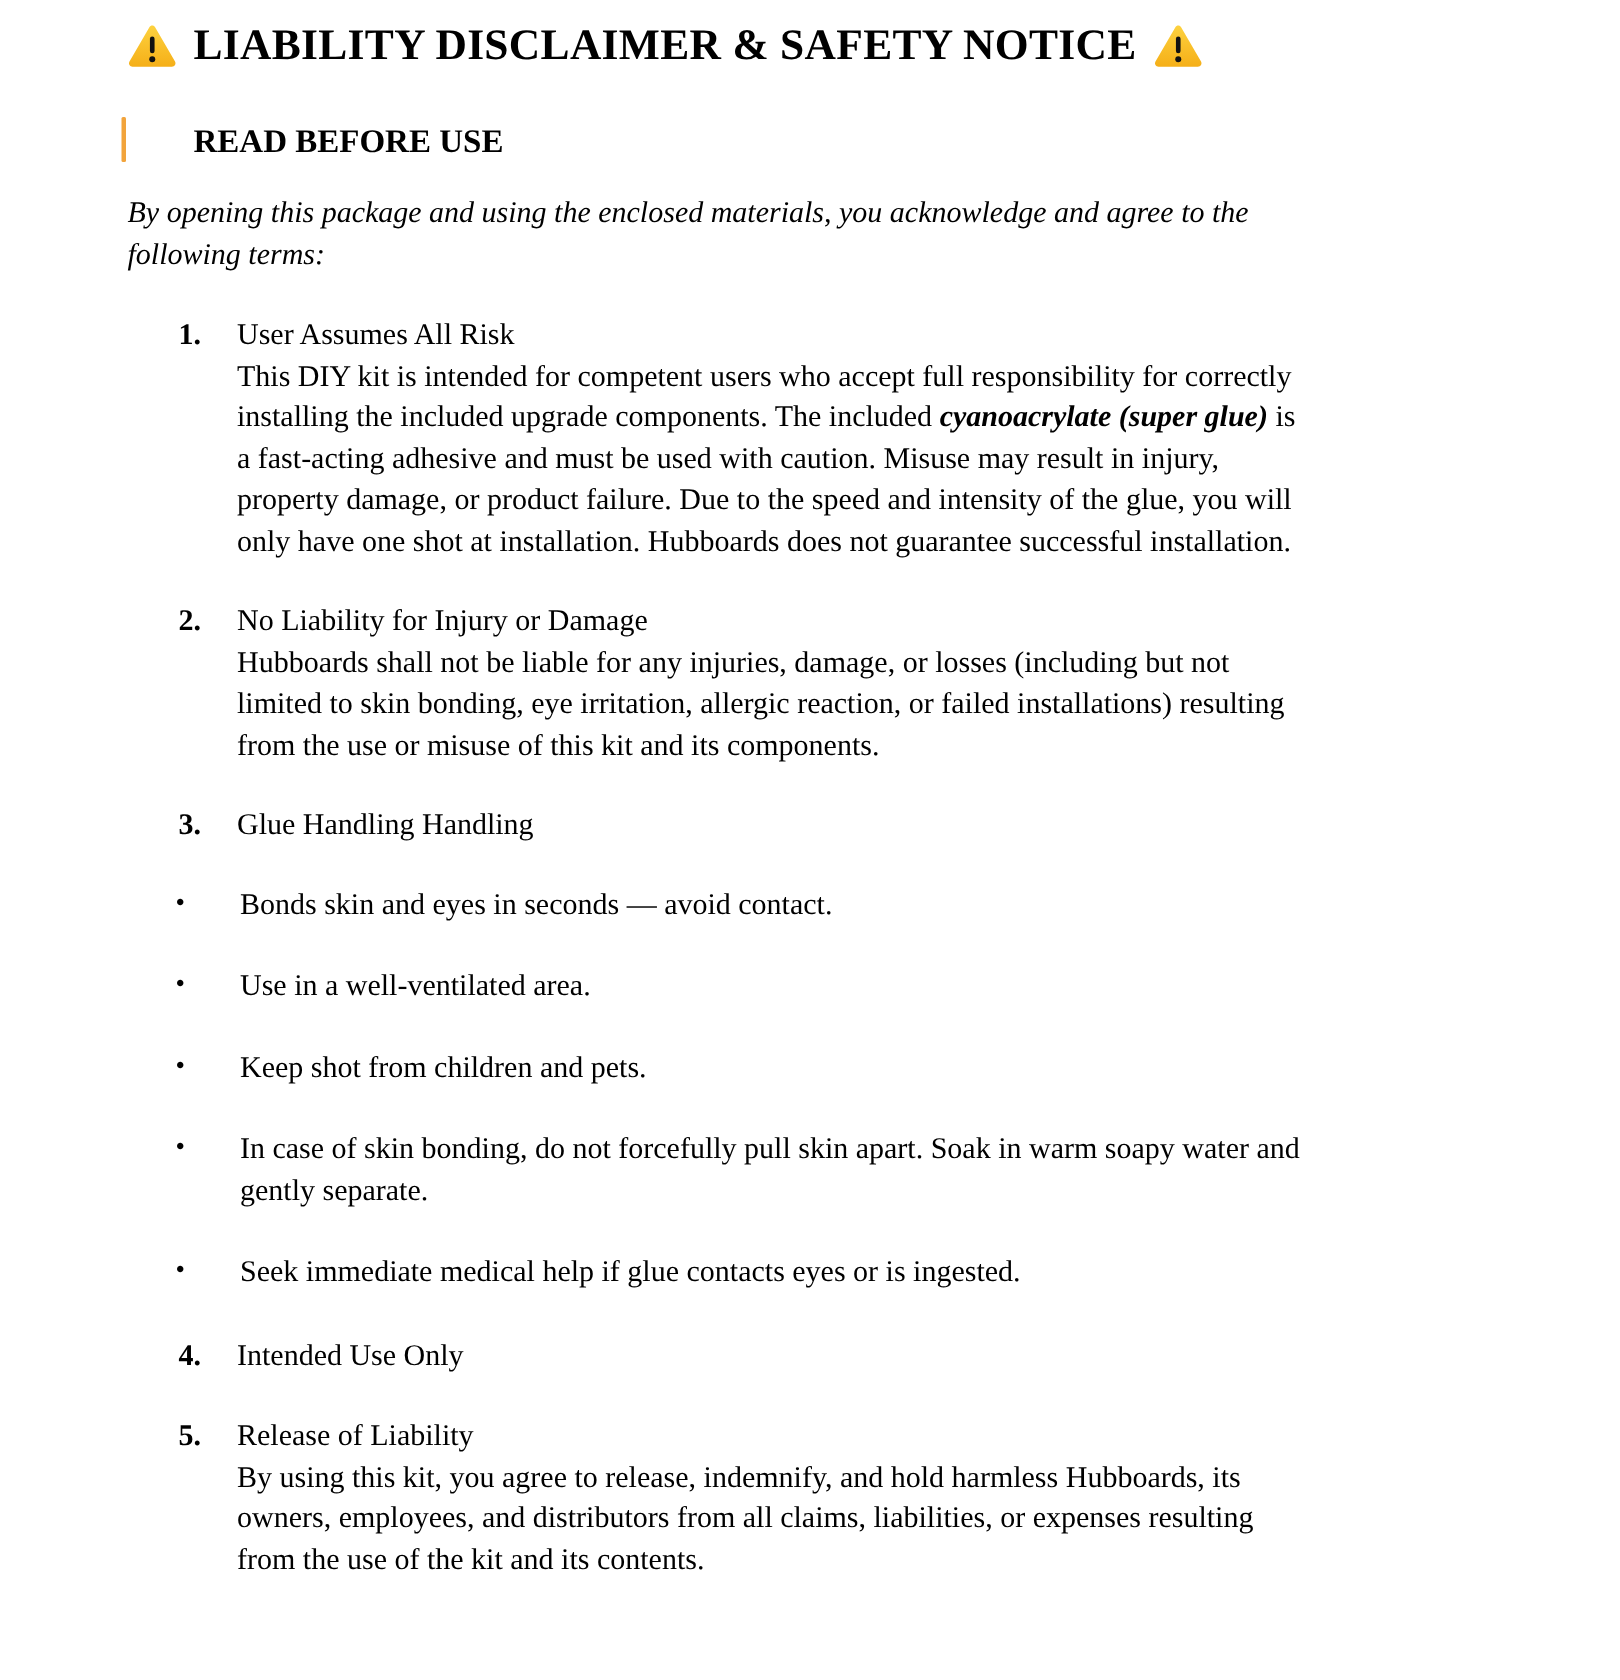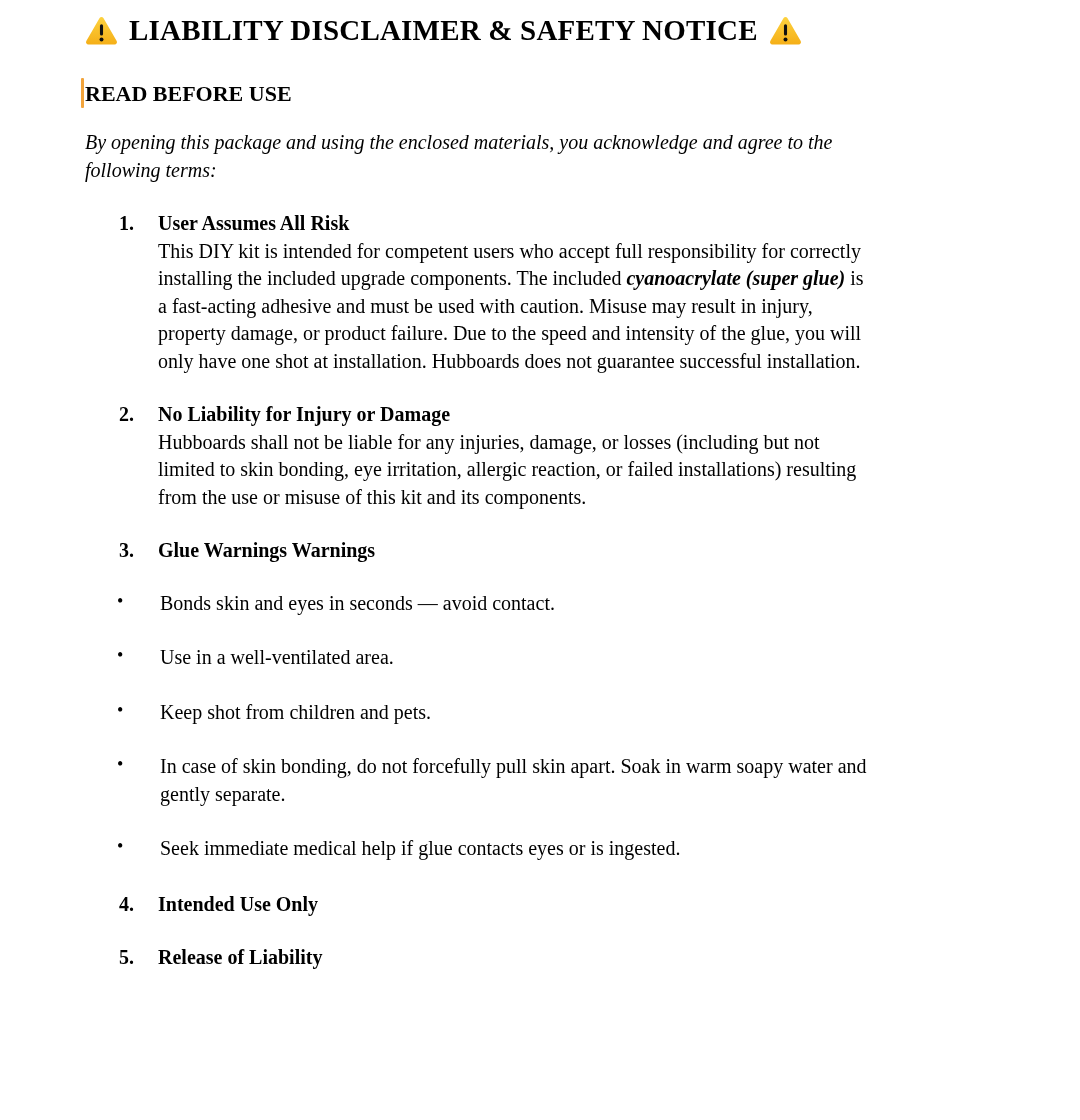--- a/index.html
+++ b/index.html
@@ -33,20 +33,21 @@
   }
   .wicon { display: inline-flex; flex: 0 0 auto; }
   .wicon svg { display: block; }
   h2.sect {
     position: relative;
     margin: 30px 0 0 0;
     font-size: 22px;
     font-weight: 700;
     line-height: 28px;
     display: inline-block;
+    padding-left: 44px;
   }
   .caret {
     position: absolute;
     left: -4px;
     top: -2px;
     width: 3px;
     height: 30px;
     background: #F2A43C;
     border-radius: 1px;
   }
@@ -63,21 +64,21 @@
     font-size: 20px;
     line-height: 27.5px;
   }
   .num {
     flex: 0 0 73px;
     box-sizing: border-box;
     padding-left: 34px;
     font-weight: 700;
   }
   .itxt { flex: 1; min-width: 0; }
-  .ihead { font-weight: 700; }
+  .ihead { font-weight: 400; }
   .ibody { margin: 0; white-space: pre; }
   .ibody b { font-weight: 700; font-style: italic; }
   .bullet-item {
     display: flex;
     margin-top: 23px;
     font-size: 20px;
     line-height: 27.5px;
   }
   .dot {
     flex: 0 0 73px;
@@ -142,21 +143,21 @@
       <div class="ihead">No Liability for Injury or Damage</div>
       <p class="ibody">Hubboards shall not be liable for any injuries, damage, or losses (including but not
 limited to skin bonding, eye irritation, allergic reaction, or failed installations) resulting
 from the use or misuse of this kit and its components.</p>
     </div>
   </div>
 
   <div class="num-item">
     <span class="num">3.</span>
     <div class="itxt">
-      <div class="ihead">Glue Warnings Warnings</div>
+      <div class="ihead">Glue Handling Handling</div>
     </div>
   </div>
 
   <div class="bullet-item">
     <span class="dot">•</span>
     <p class="btext">Bonds skin and eyes in seconds — avoid contact.</p>
   </div>
   <div class="bullet-item">
     <span class="dot">•</span>
     <p class="btext">Use in a well-ventilated area.</p>
@@ -179,16 +180,19 @@
     <span class="num">4.</span>
     <div class="itxt">
       <div class="ihead">Intended Use Only</div>
     </div>
   </div>
 
   <div class="num-item">
     <span class="num">5.</span>
     <div class="itxt">
       <div class="ihead">Release of Liability</div>
+      <p class="ibody">By using this kit, you agree to release, indemnify, and hold harmless Hubboards, its
+owners, employees, and distributors from all claims, liabilities, or expenses resulting
+from the use of the kit and its contents.</p>
     </div>
   </div>
 
 </div>
 
 </body></html>

